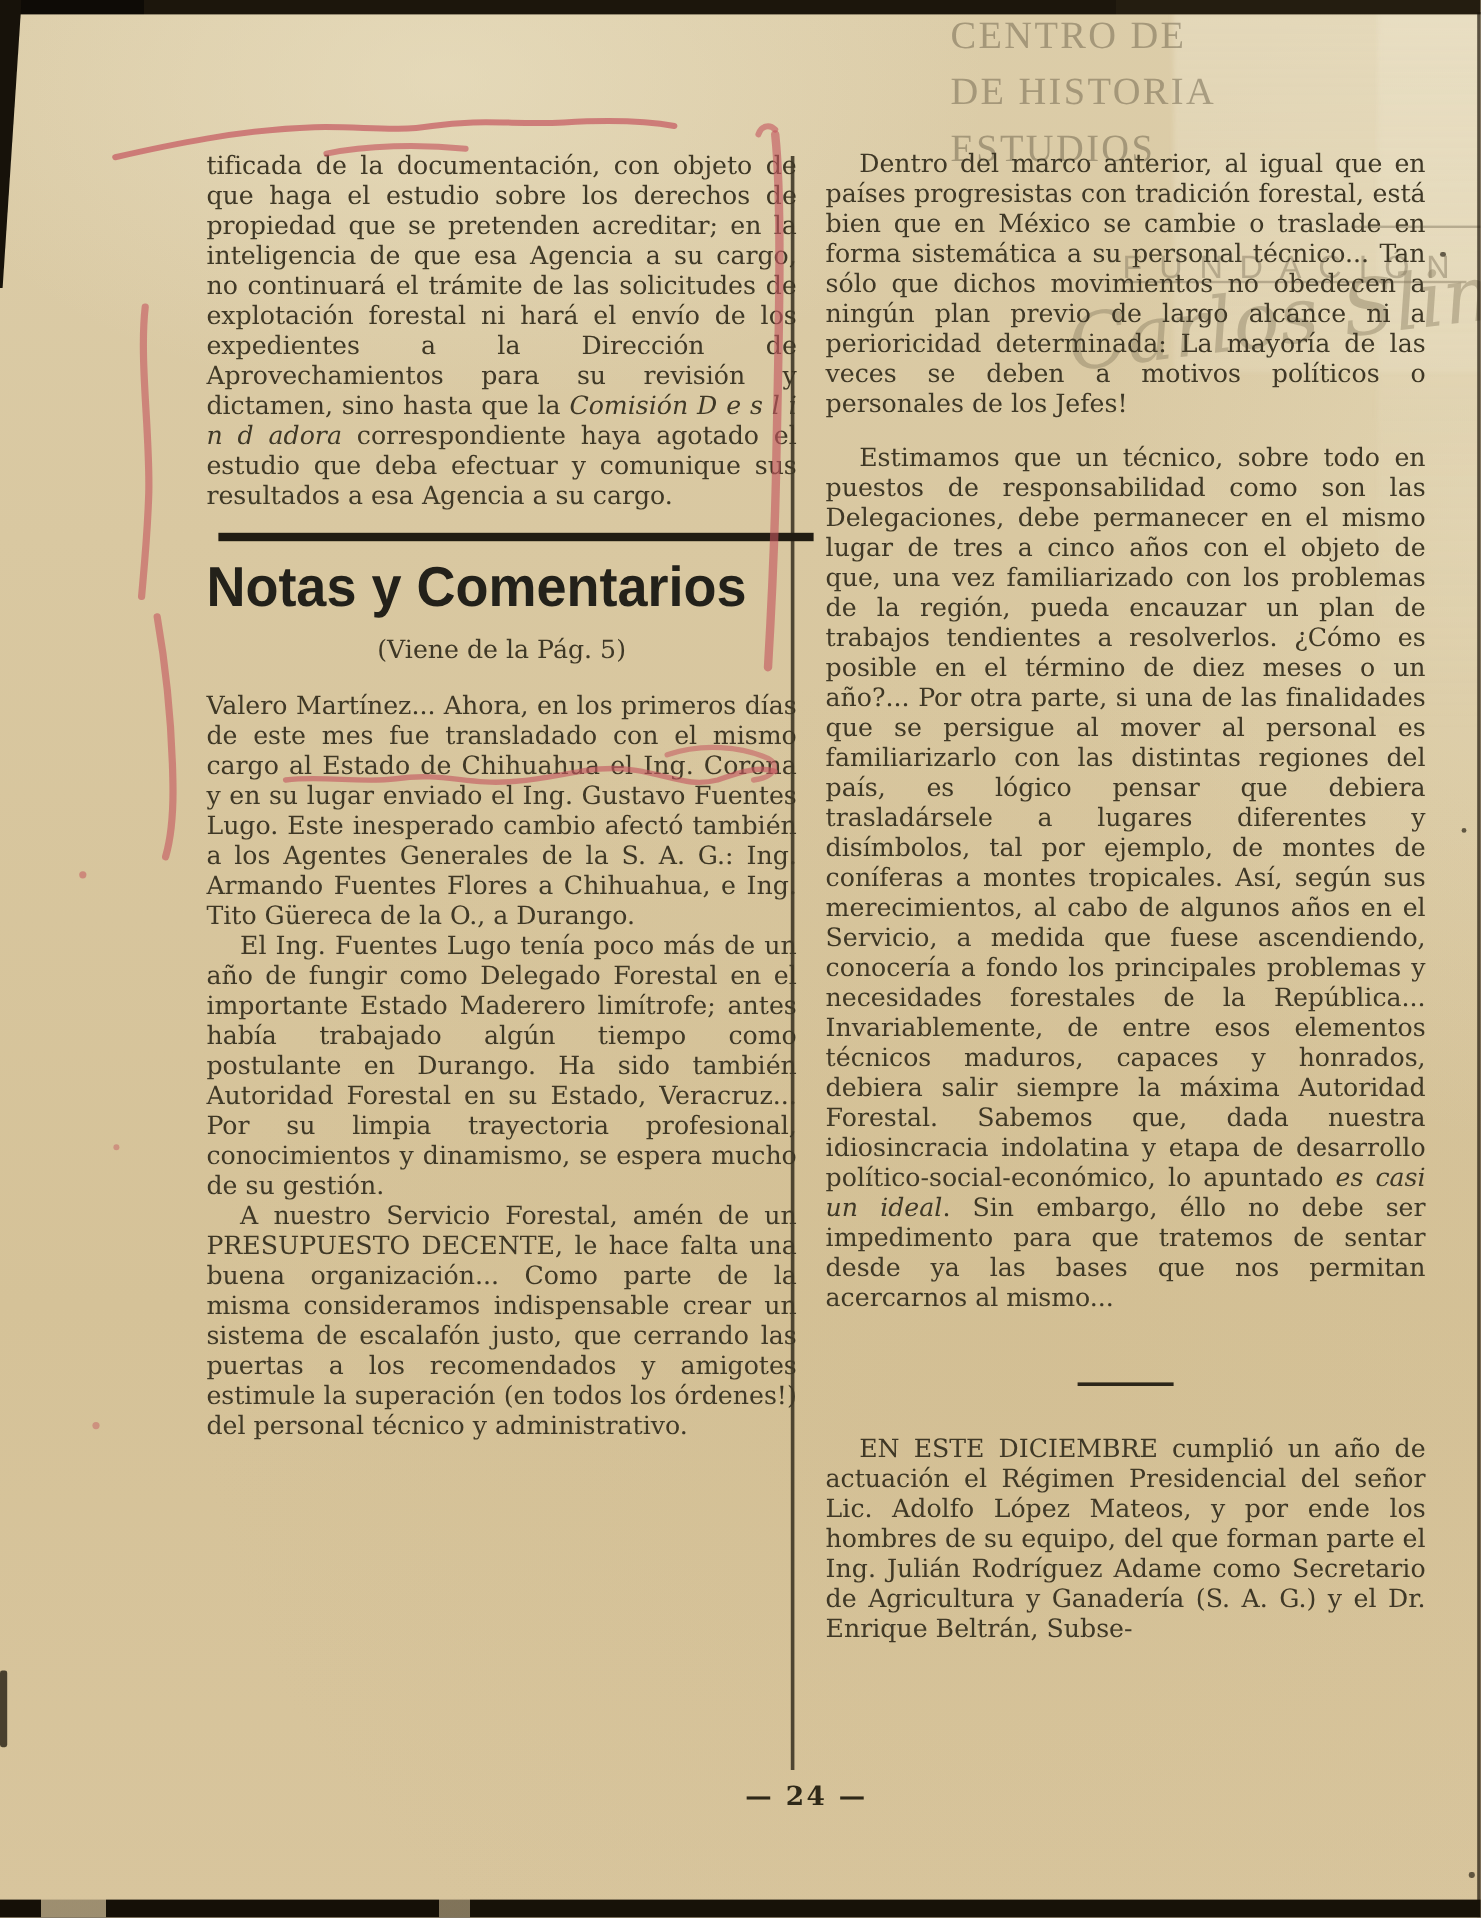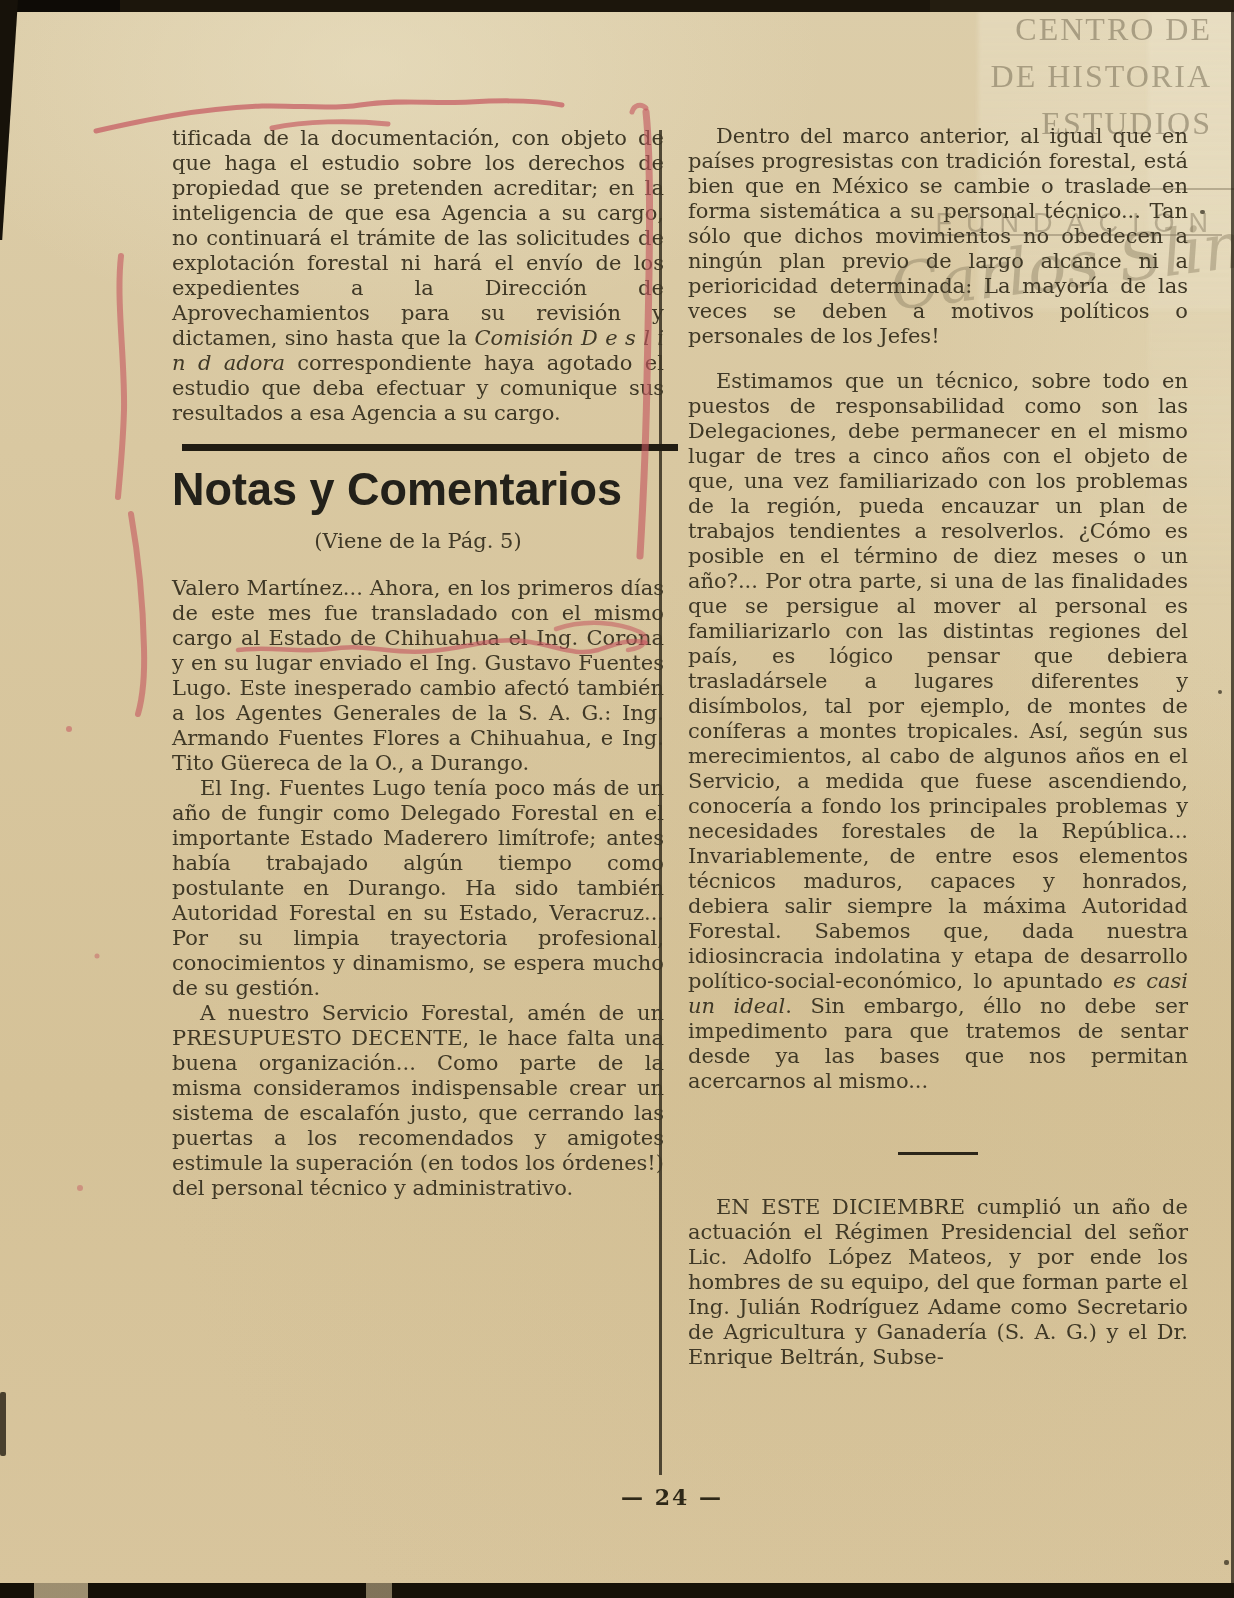--- a/index.html
+++ b/index.html
@@ -18,21 +18,21 @@
     background:linear-gradient(90deg,#151007 0 34px, rgba(21,16,7,.30) 34px 88px, #151007 88px 366px, rgba(21,16,7,.45) 366px 392px, #171208 392px 100%);}
   .edge-right{position:absolute;top:10px;right:0;width:3px;height:1588px;background:rgba(28,22,11,.7);}
   .corner-wedge{position:absolute;top:0;left:0;width:18px;height:240px;background:#17120a;clip-path:polygon(0 0,100% 0,12% 100%,0 100%);}
   .edge-left-low{position:absolute;left:0;top:1392px;width:6px;height:64px;background:rgba(25,20,10,.75);border-radius:2px;}
   .speck{position:absolute;background:rgba(30,24,12,.65);border-radius:2px;}
   
   .wm-panel{position:absolute;top:10px;left:978px;width:256px;height:300px;
     background:linear-gradient(180deg,rgba(244,238,218,.34),rgba(244,238,218,.18));filter:blur(2px);}
   .wm-panel2{position:absolute;top:10px;left:1148px;width:86px;height:600px;
     background:linear-gradient(180deg,rgba(244,238,218,.26),rgba(244,238,218,0));filter:blur(2px);}
-  .wm{position:absolute;top:6px;right:22px;width:420px;text-align:right;
+  .wm{position:absolute;top:6px;right:22px;width:420px;
     font-family:"Liberation Serif", serif;color:rgba(104,94,72,.48);pointer-events:none;}
   .wm div{font-size:32px;line-height:47px;letter-spacing:2px;}
   .wm-rule{position:absolute;top:188px;right:0;width:108px;height:2px;background:rgba(104,94,72,.38);}
   .wm-found{position:absolute;top:208px;right:12px;font-family:"Liberation Sans",sans-serif;
     font-size:27px;letter-spacing:14px;color:rgba(118,108,84,.42);white-space:nowrap;text-decoration:underline;}
   .wm-sig{position:absolute;top:228px;right:-30px;font-family:"DejaVu Serif",serif;font-style:italic;
     font-size:64px;color:rgba(133,121,94,.42);transform:rotate(-7deg);white-space:nowrap;}
   
   .divider-v{position:absolute;left:659px;top:130px;width:3px;height:1345px;background:rgba(44,38,24,.8);}
   .col{position:absolute;}

